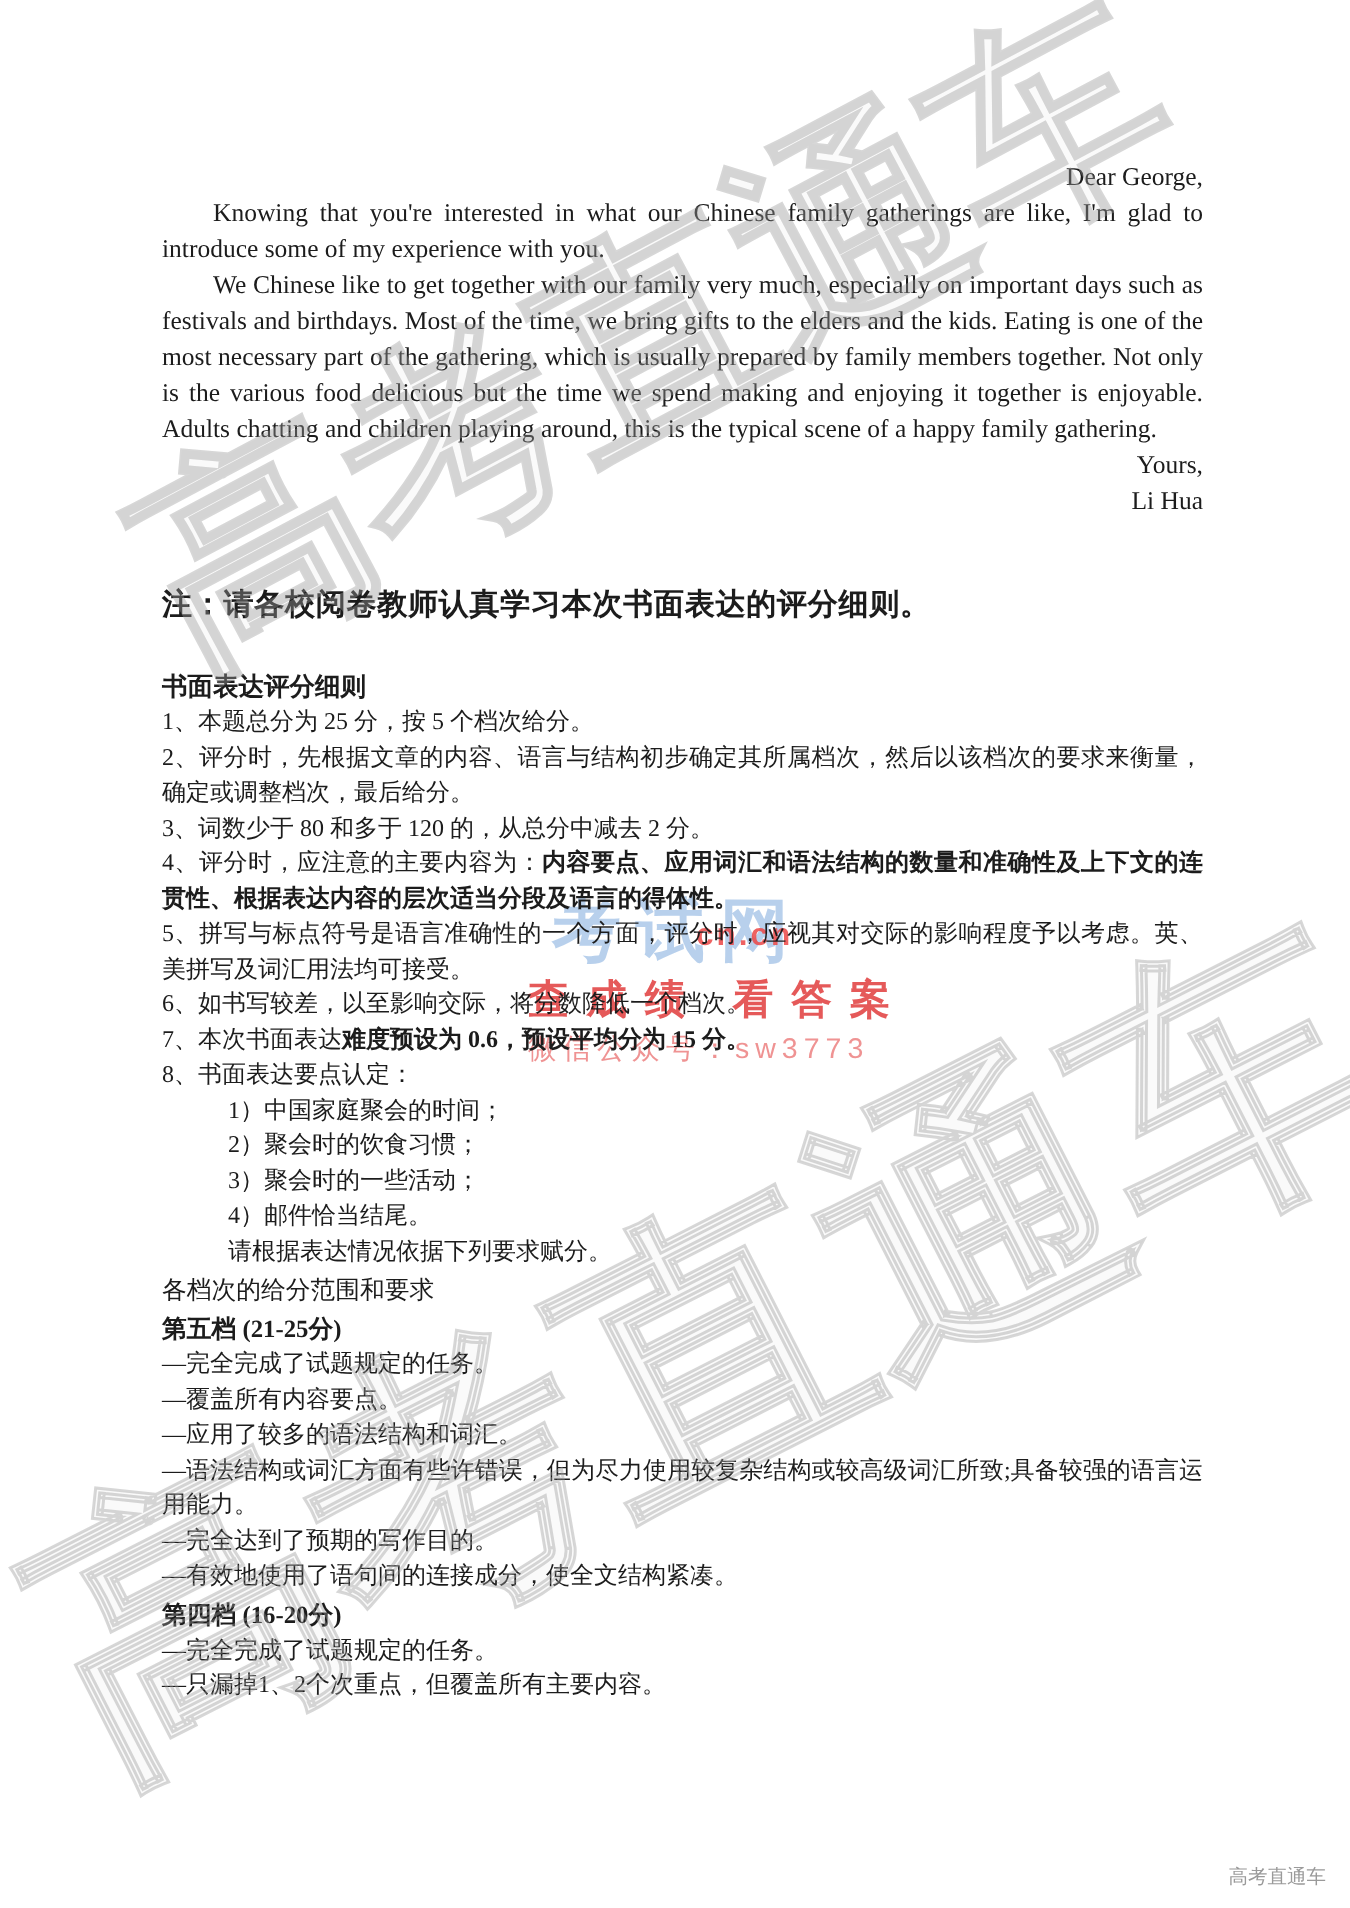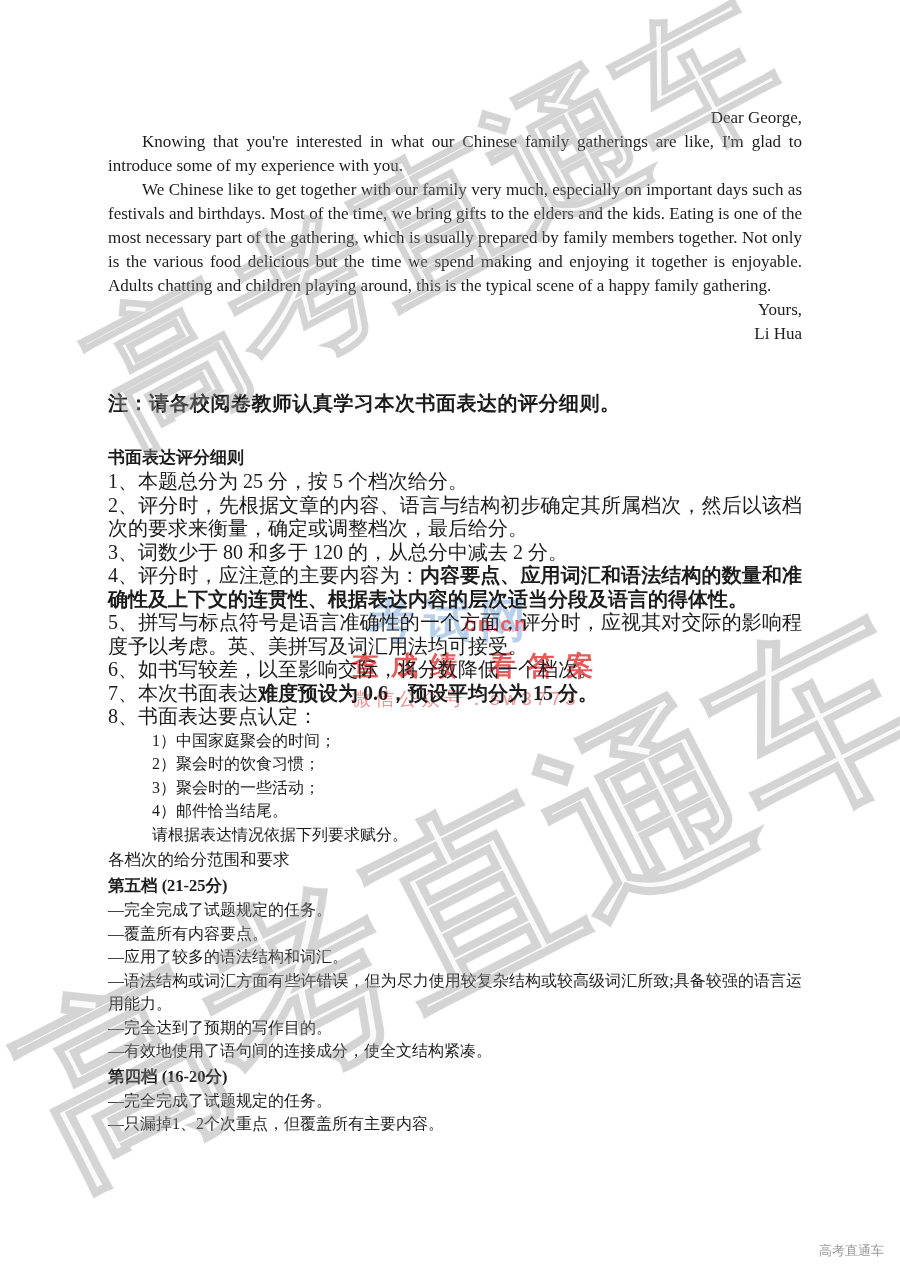--- a/index.html
+++ b/index.html
@@ -47,21 +47,21 @@
   .letter p{margin:0;font-size:17px;line-height:24px;text-align:justify;}
   .letter p.nj{text-align:right;}
   .letter .ind{text-indent:2em;}
   .sig{margin-left:505px;text-align:left;}
 
   .note-heading{
     margin-top:44px;font-size:20px;font-weight:bold;letter-spacing:0.5px;line-height:26px;
   }
   .rubric-title{margin-top:30px;font-size:17px;font-weight:bold;line-height:24px;}
 
-  .r-item{font-size:20px;line-height:23.5px;text-align:justify;}
+  .r-item{font-size:16px;line-height:23.5px;text-align:justify;}
   .r-sub{padding-left:44px;font-size:16px;line-height:23.5px;}
   .b{font-weight:bold;}
 
   .bands-heading{font-size:16.5px;font-weight:normal;line-height:24px;margin-top:2px;}
   .band-title{font-size:16.5px;font-weight:bold;line-height:24px;margin-top:2px;}
   .band-line{font-size:16px;line-height:23.5px;text-align:justify;}
 
   .footer{
     position:absolute;right:16px;bottom:12px;z-index:2;
     font-family:"Liberation Sans", sans-serif;

